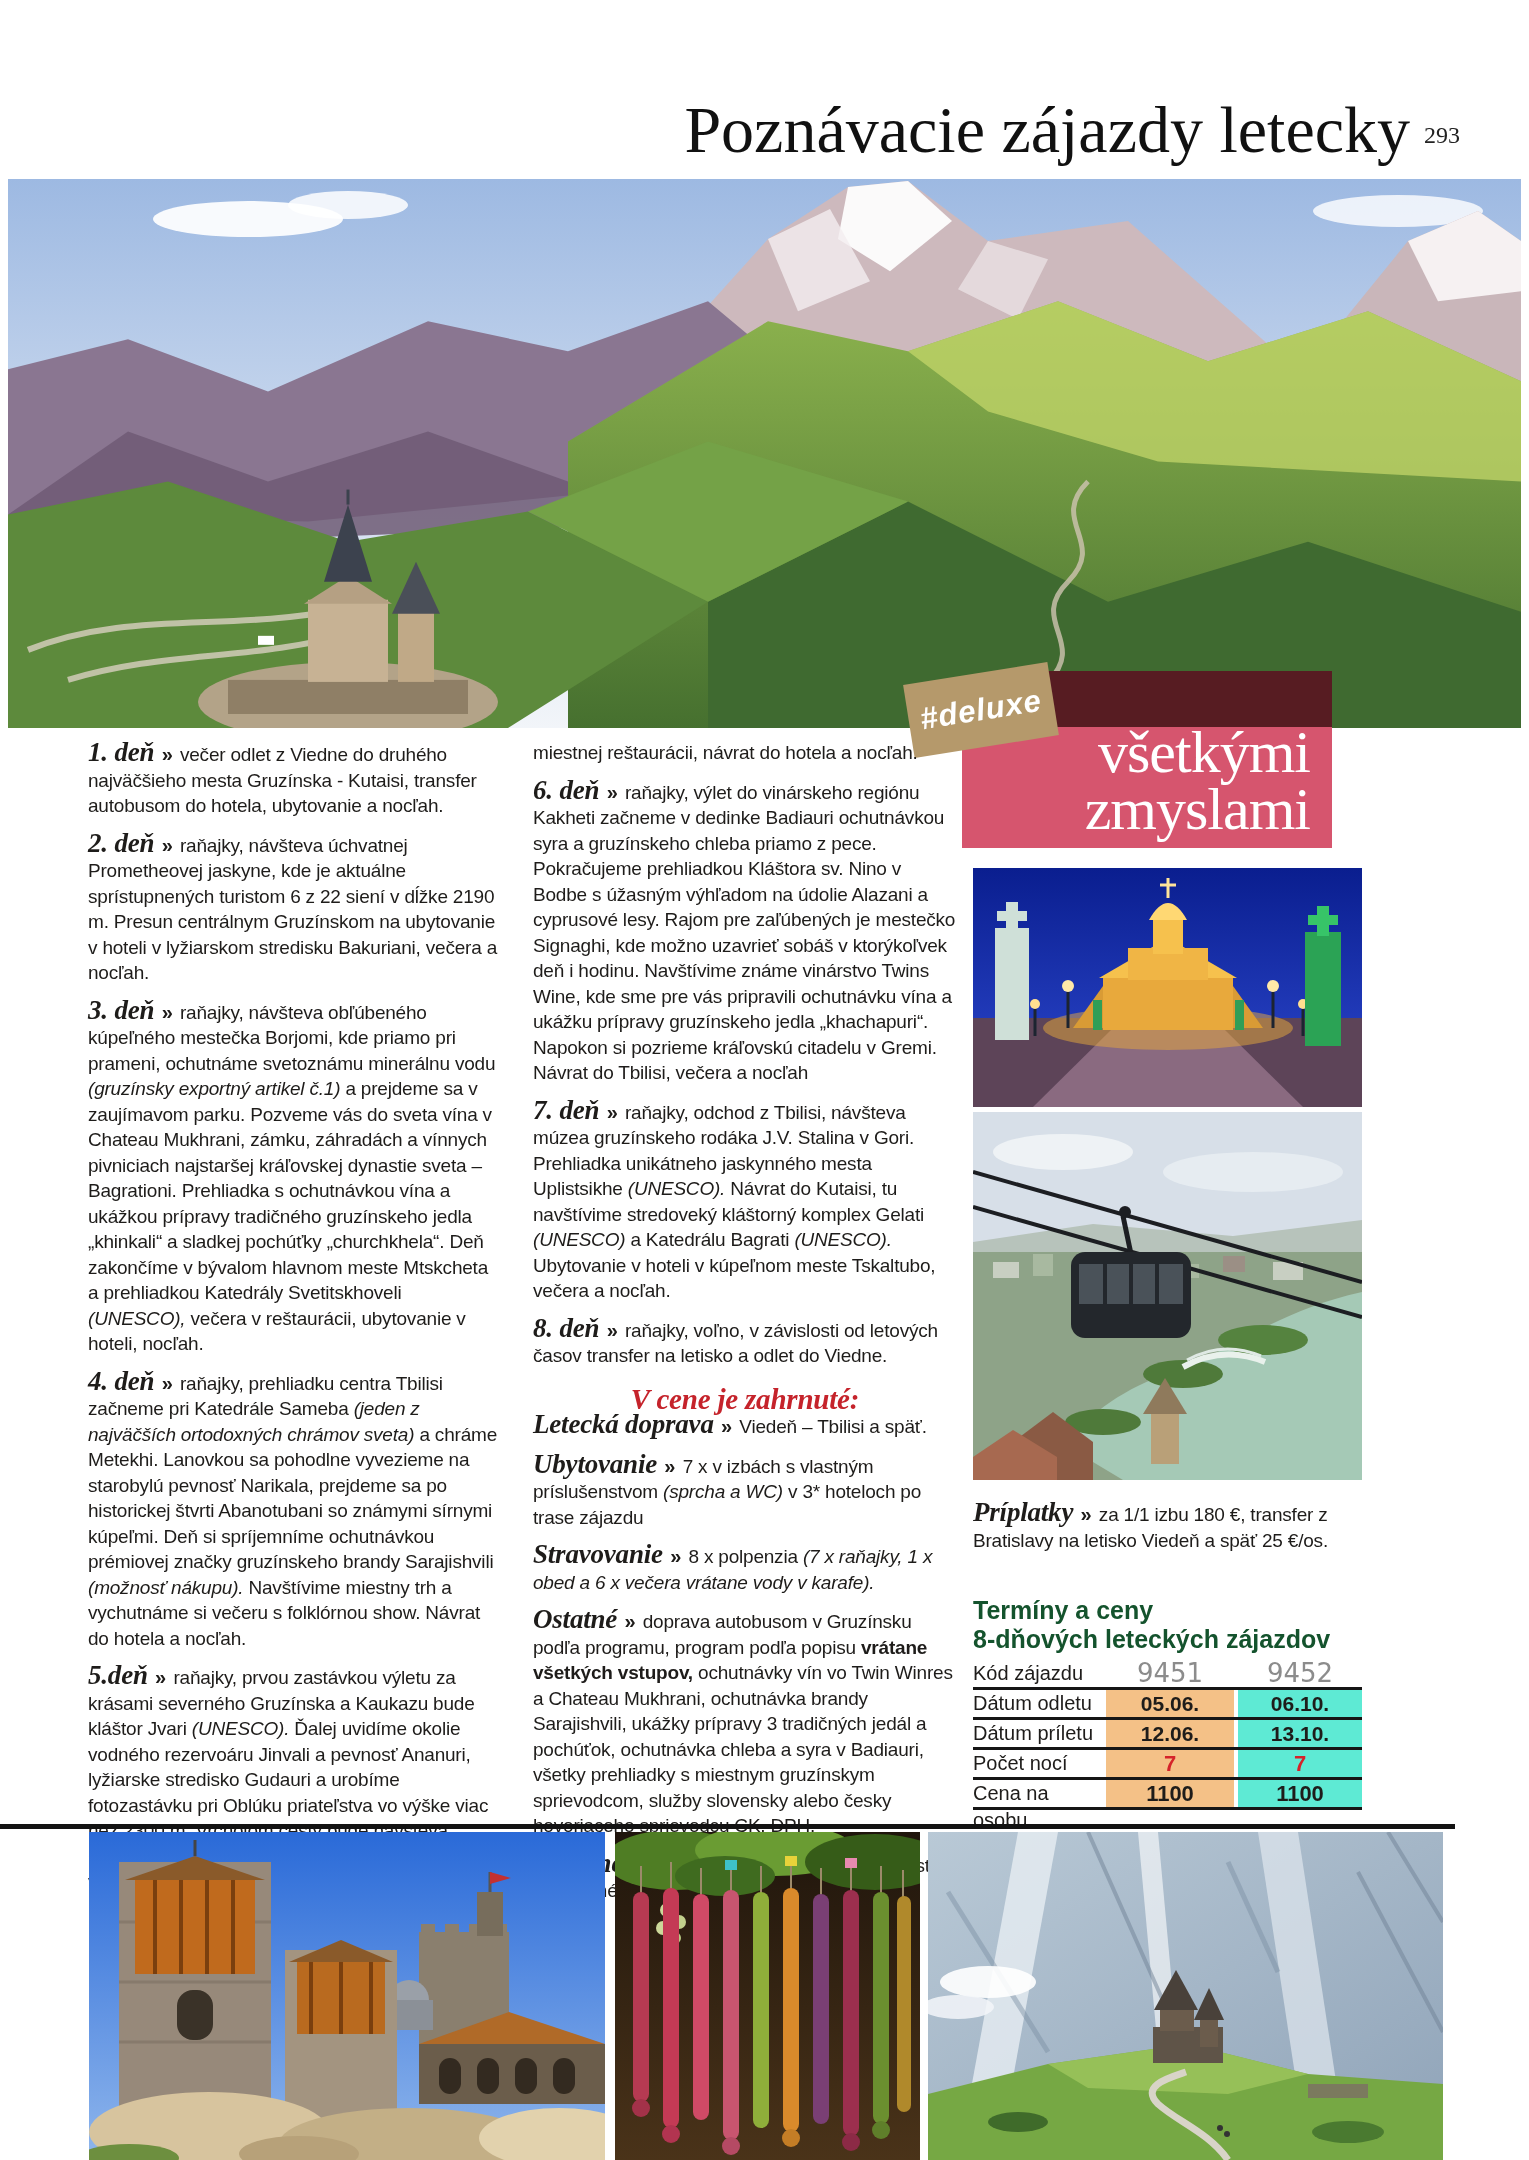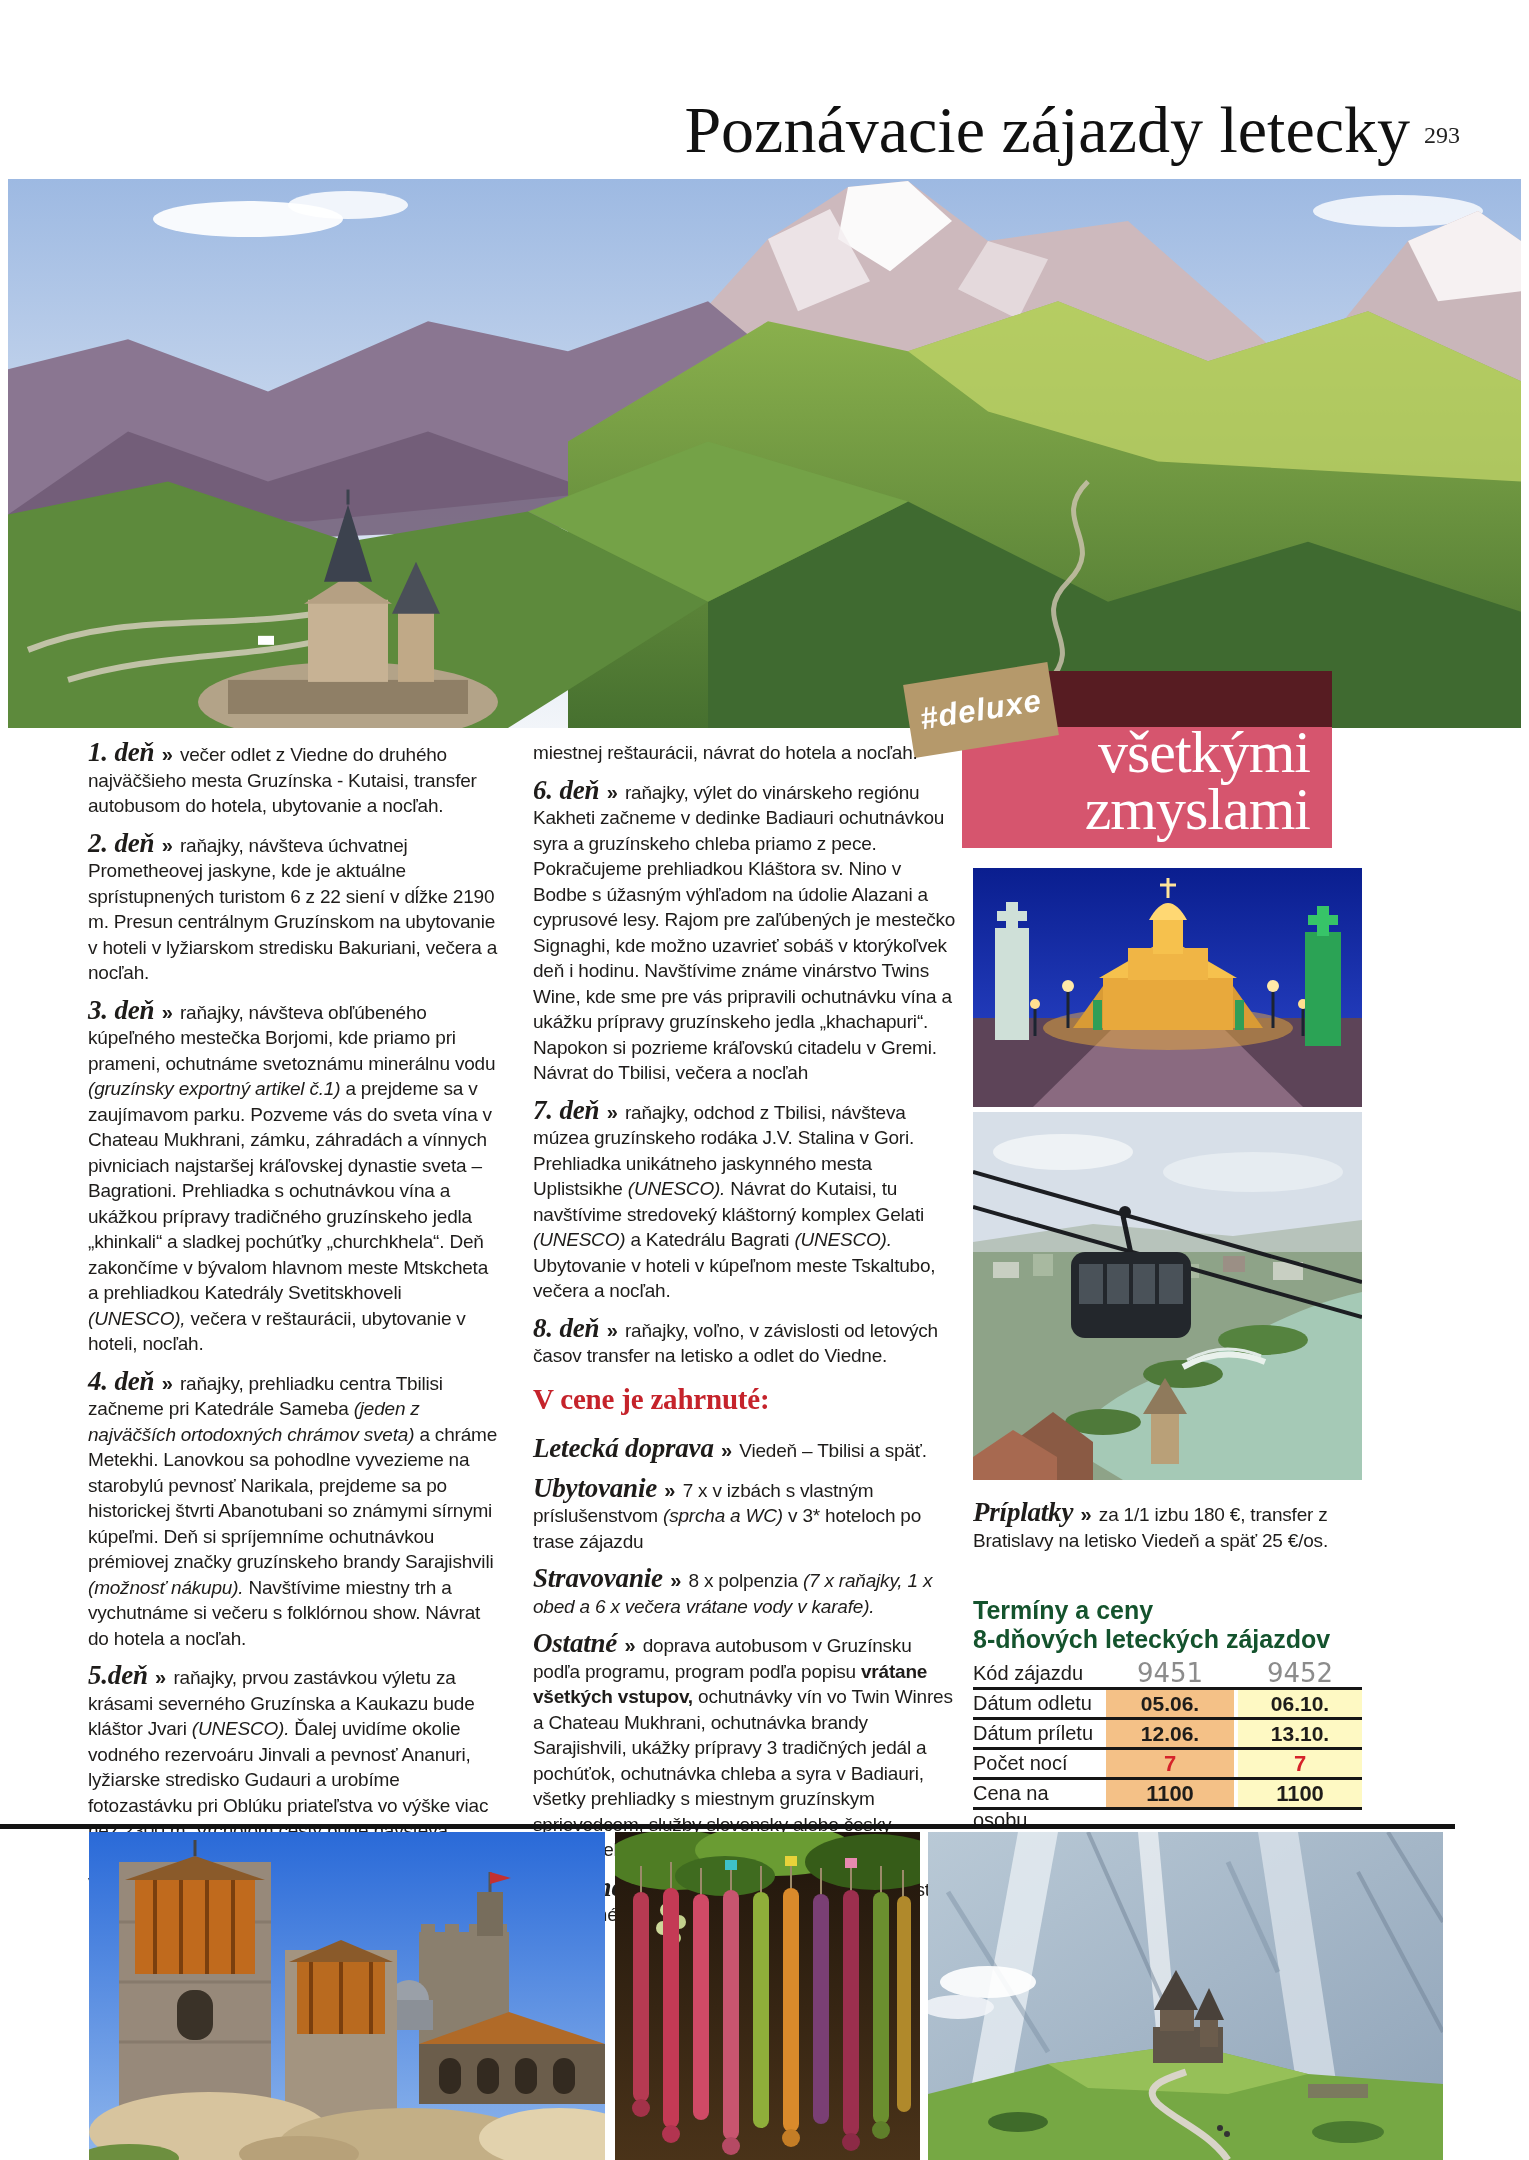--- a/index.html
+++ b/index.html
@@ -32,36 +32,36 @@
          font-family:"Liberation Sans",sans-serif;letter-spacing:1px;}
   
   .col{position:absolute;font-size:19px;line-height:25.5px;letter-spacing:-0.2px;}
   .col1{left:88px;top:740px;width:414px;}
   .col2{left:533px;top:740px;width:424px;}
   .para{margin:0 0 12px 0;}
   .day{font-family:"Liberation Serif",serif;font-style:italic;font-weight:bold;font-size:27px;}
   .guil{font-weight:bold;font-size:20px;padding:0 2px;}
   .seg-i{font-style:italic;}
   .seg-b{font-weight:bold;}
-  .inc-head{font-family:"Liberation Serif",serif;font-weight:bold;
-            font-size:29px;color:#c5232b;margin:18px 0 24px 0;}
+  .inc-head{font-family:"Liberation Serif",serif;font-style:italic;font-weight:bold;
+            font-size:29px;color:#c5232b;margin:18px 0 0 0;text-align:center;}
   .lbl{font-family:"Liberation Serif",serif;font-style:italic;font-weight:bold;font-size:27px;}
   
   .surch{position:absolute;left:973px;top:1500px;width:392px;font-size:19px;
          line-height:25.5px;letter-spacing:-0.2px;}
   .ptable{position:absolute;left:973px;top:1596px;width:389px;}
   .pt-title{text-align:left;color:#14532d;font-weight:bold;font-size:25px;line-height:29px;
             margin-bottom:6px;}
   .trow{display:flex;border-bottom:3px solid #161616;align-items:stretch;}
   .tcell{height:27px;line-height:27px;}
   .tlbl{width:133px;font-size:20px;background:#fff;}
   .tc{width:128px;text-align:center;}
   .tc2{border-left:4px solid #fff;width:124px;}
   .orange .tc1{background:#f4c187;}
-  .orange .tc2{background:#fef9c3;}
+  .orange .tc2{background:#5eead4;}
   .v-code{color:#8c8c8c;font-size:26px;font-family:"DejaVu Sans",sans-serif;}
   .v-date{font-weight:bold;font-size:21px;}
   .v-nights{font-weight:bold;font-size:22px;color:#d5232a;}
   .v-price{font-weight:bold;font-size:22px;}
   
   .brule{position:absolute;left:0;top:1824px;width:1455px;height:5px;background:#131313;}
 </style>
 </head>
 <body>
 

